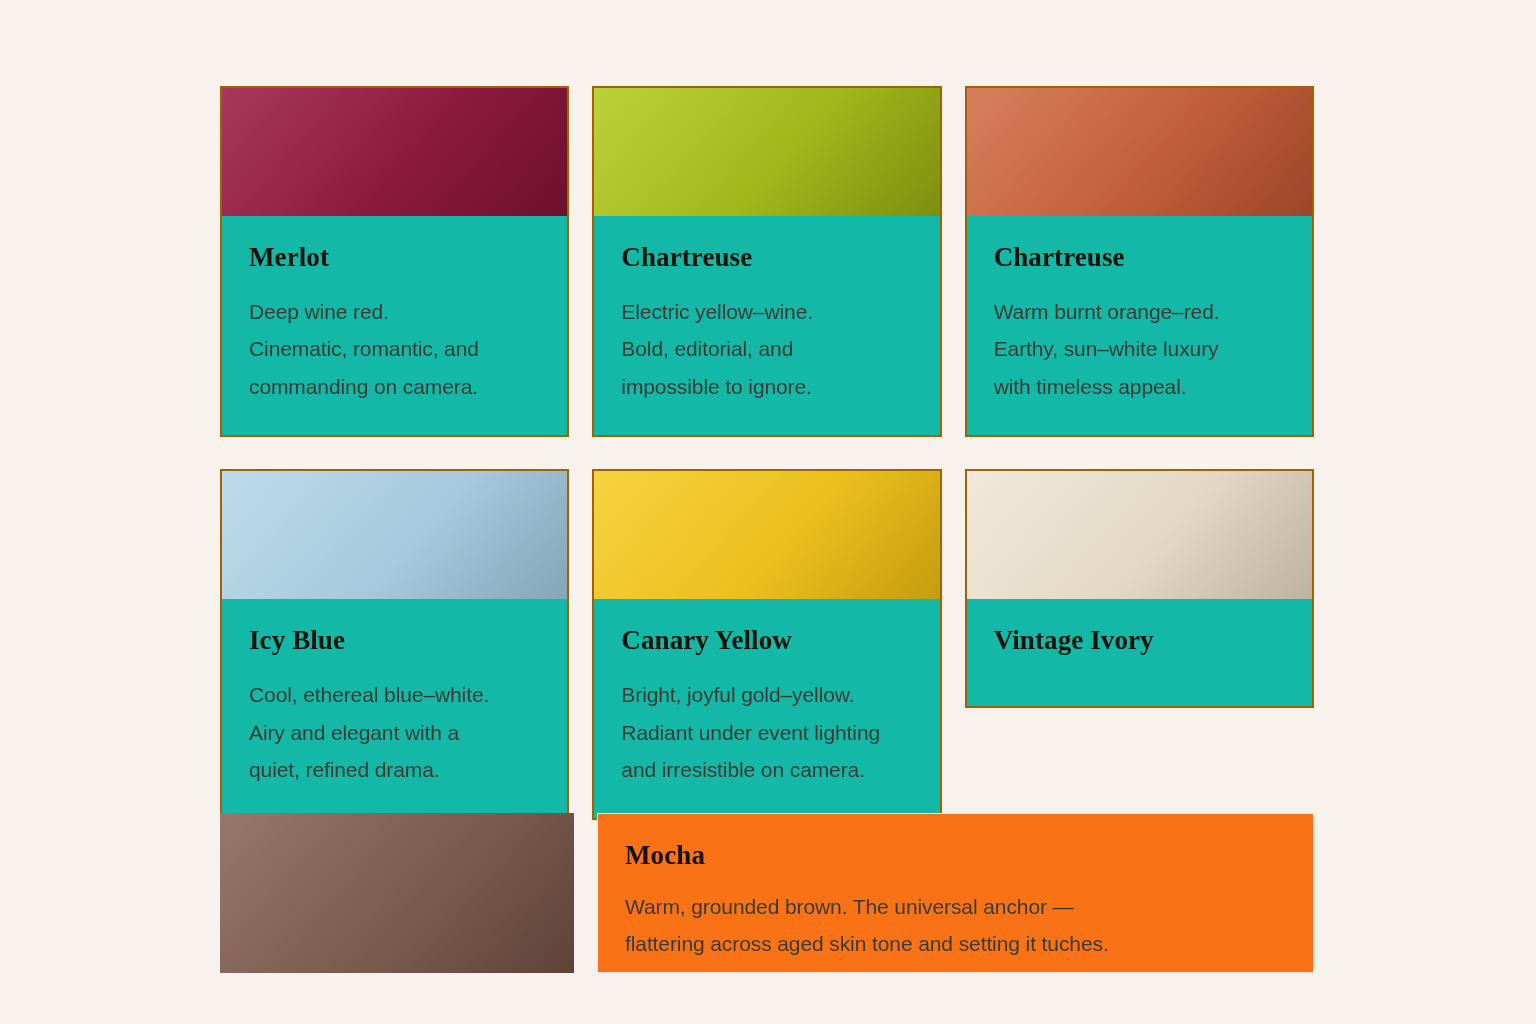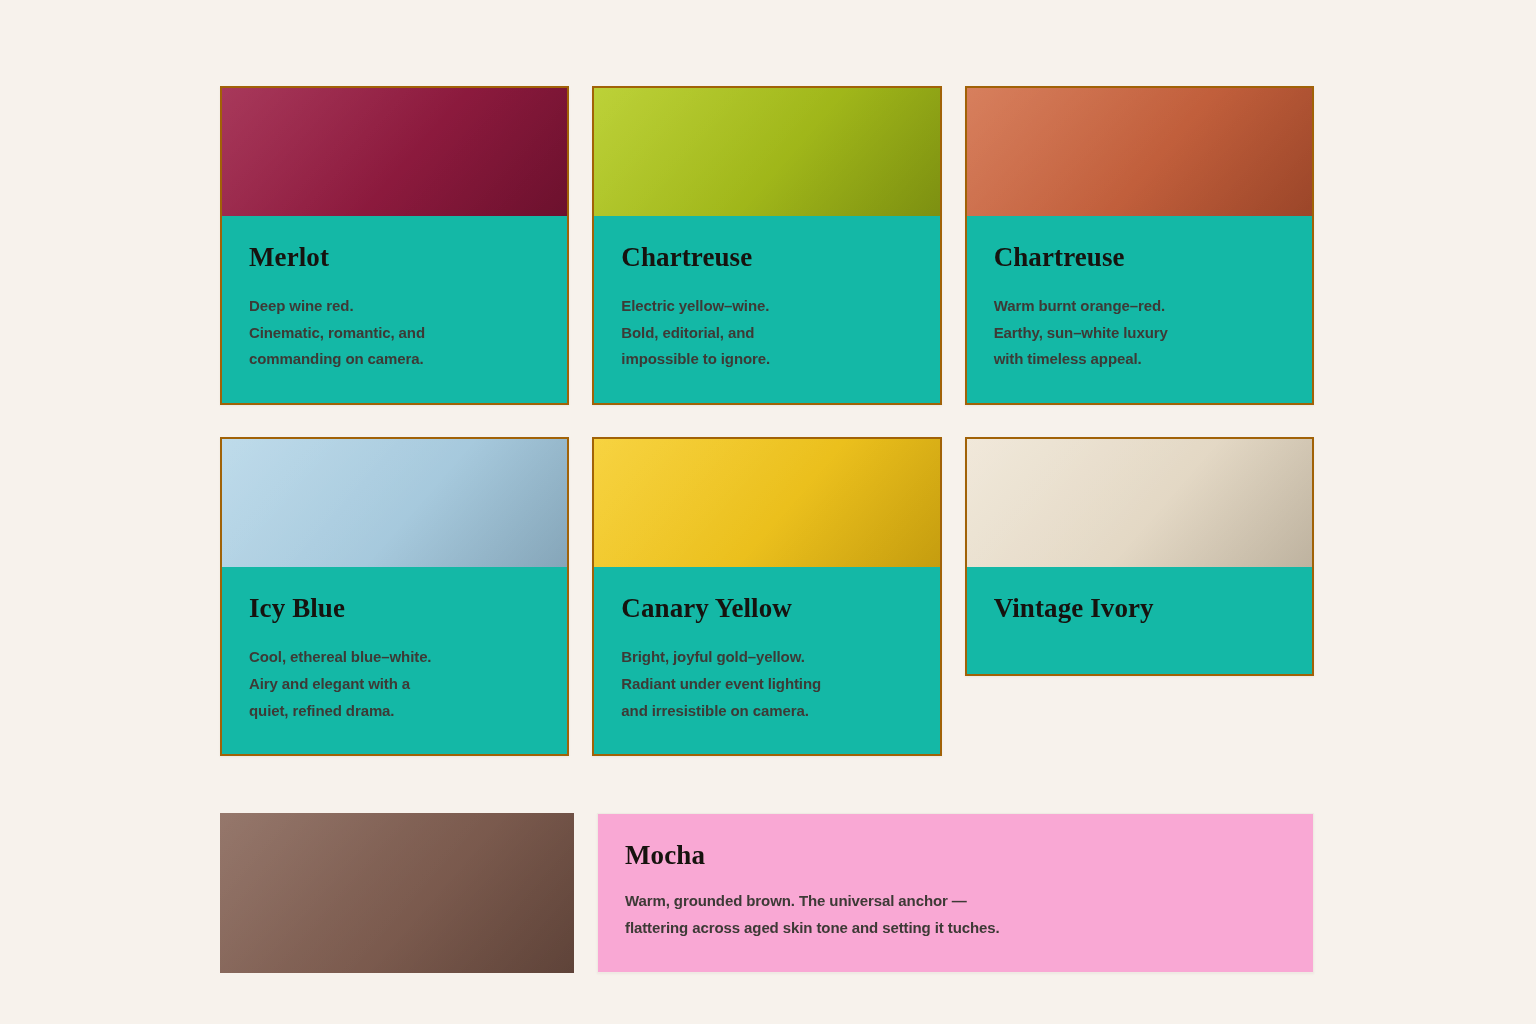--- a/index.html
+++ b/index.html
@@ -66,22 +66,22 @@
     font-size: 27px;
     font-weight: 700;
     line-height: 1.15;
     color: #16130F;
     letter-spacing: 0.1px;
     margin-bottom: 20px;
   }
 
   .card-desc {
     font-family: "Liberation Sans", sans-serif;
-    font-size: 15px;
-    font-weight: 700;
+    font-size: 21px;
+    font-weight: 400;
     line-height: 1.78;
     color: #3D3A36;
     letter-spacing: -0.1px;
     white-space: pre-line;
   }
 
   
   .mocha-row {
     position: absolute;
     left: 220px;
@@ -107,21 +107,21 @@
                 rgba(0,0,0,0.00) 57%,
                 rgba(0,0,0,0.14) 100%);
   }
 
   .mocha-panel {
     position: absolute;
     left: 377px;
     top: 0;
     width: 717px;
     height: 160px;
-    background: #f9a8d4;
+    background: #f97316;
     border: 1px solid #EFEAE3;
     box-shadow: 0 1px 2px rgba(120, 105, 90, 0.07);
     padding: 26px 30px 0 27px;
   }
 
   .mocha-panel .card-title { margin-bottom: 17px; }
 </style>
 </head>
 <body>
 

